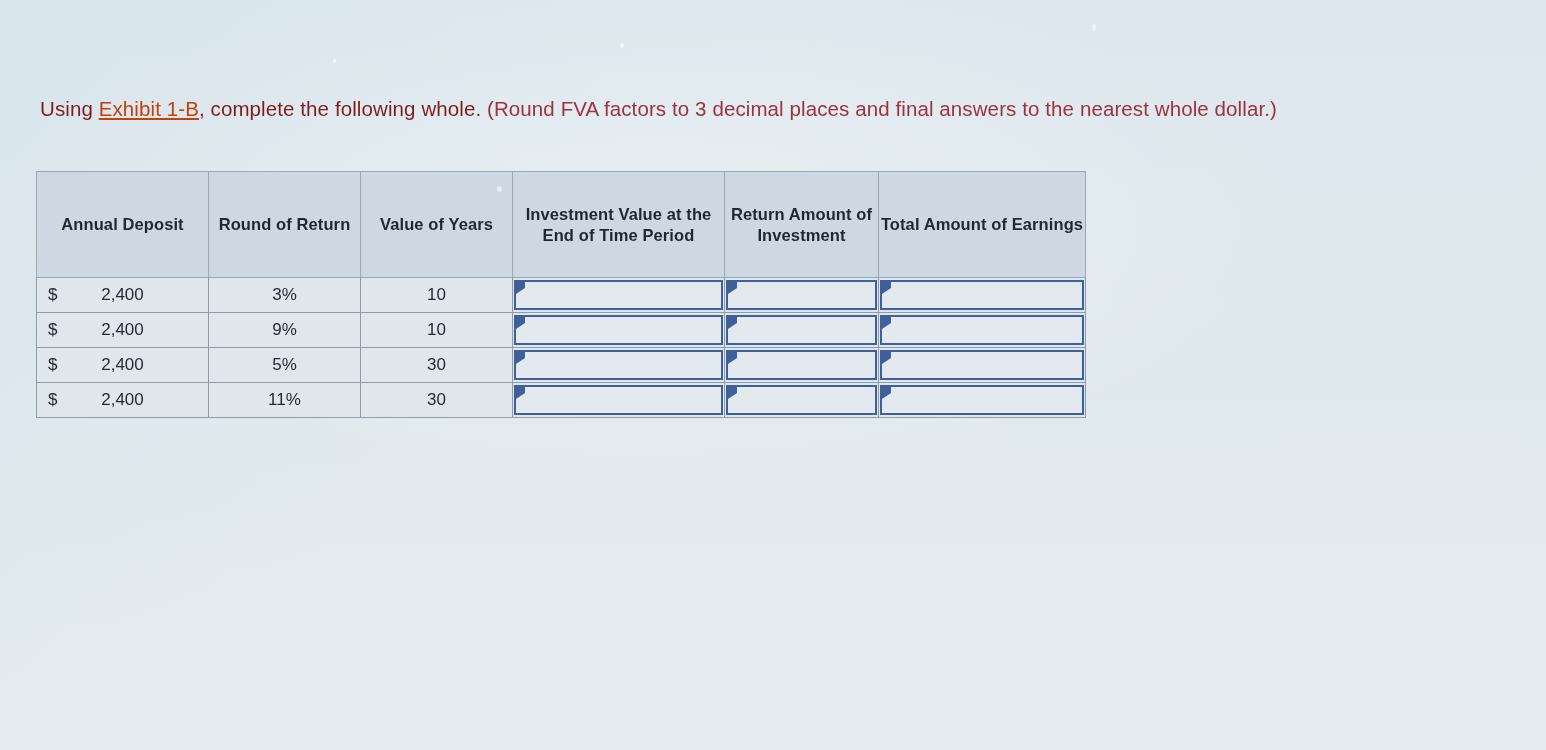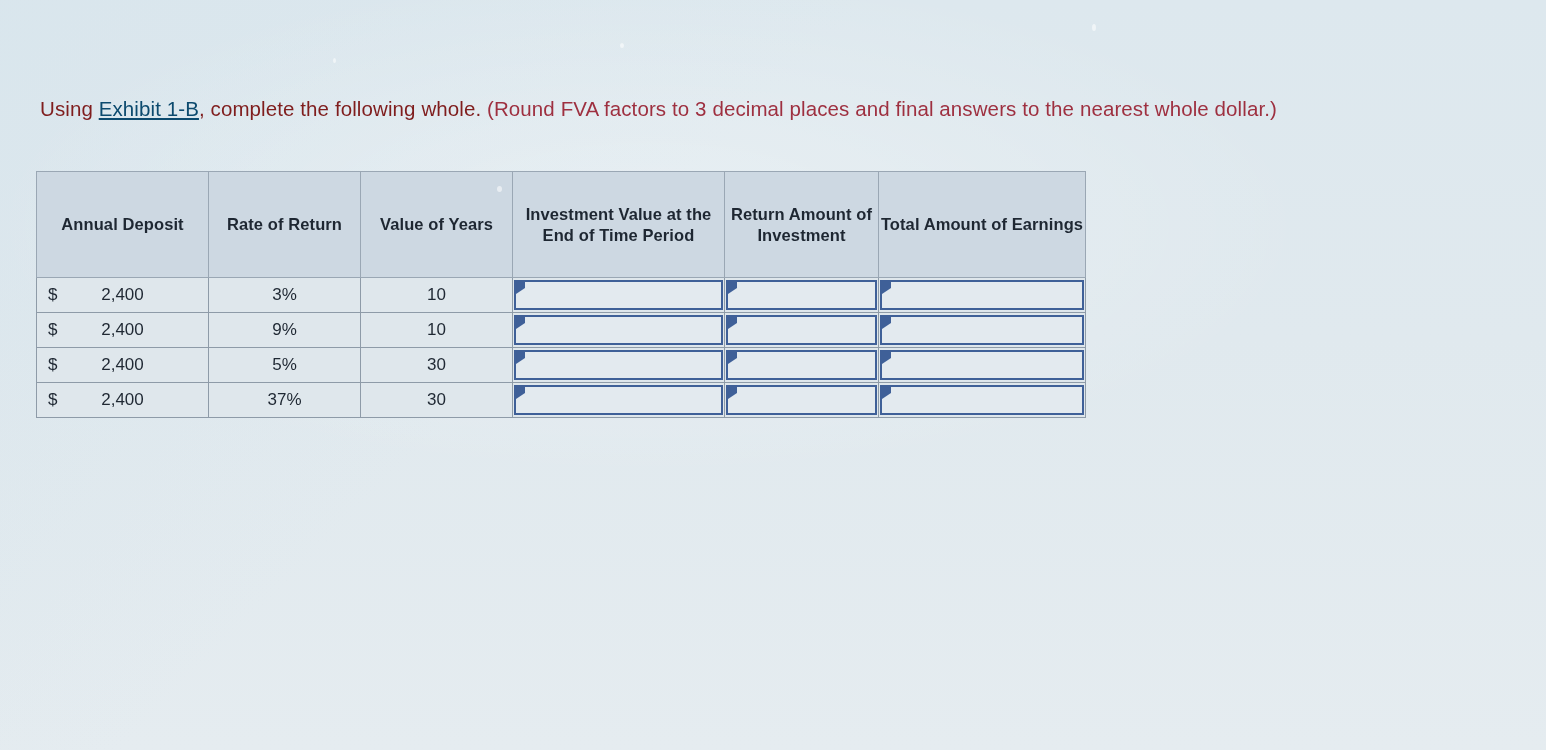--- a/index.html
+++ b/index.html
@@ -36,21 +36,21 @@
     left: 40px;
     top: 73px;
     width: 1410px;
     font-size: 20.5px;
     line-height: 29px;
     color: #2c3440;
     letter-spacing: 0.1px;
   }
   .instruction .lead { color: #7f1d1d; }
   .exhibit-link {
-    color: #0c4a6e;
+    color: #c2410c;
     text-decoration: underline;
     text-underline-offset: 2px;
     cursor: pointer;
   }
   .emph {
     color: #9e3040;
     font-weight: normal;
   }
 
   
@@ -181,21 +181,21 @@
         <col class="c-deposit">
           <col class="c-rate">
           <col class="c-years">
         <col class="c-value">
           <col class="c-total">
           <col class="c-earn">
       </colgroup>
       <thead>
         <tr>
           <th>Annual Deposit</th>
-          <th>Rate of Return</th>
+          <th>Round of Return</th>
           <th>Value of Years</th>
           <th>Investment Value at the End of Time Period</th>
           <th>Return Amount of Investment</th>
           <th>Total Amount of Earnings</th>
         </tr>
       </thead>
       <tbody>
 
         <tr>
           <td class="amt">
@@ -258,21 +258,21 @@
             <span class="box"></span>
             <input class="field" type="text" value="" style="">
           </td>
         </tr>
 
         <tr>
           <td class="amt">
             <span class="dollar">$</span>
             <span class="val">2,400</span>
           </td>
-          <td class="ctr">37%</td>
+          <td class="ctr">11%</td>
           <td class="ctr">30</td>
           <td class="inputcell">
             <span class="box"></span>
             <input class="field" type="text" value="" style="">
           </td>
           <td class="inputcell">
             <span class="box"></span>
             <input class="field" type="text" value="" style="">
           </td>
           <td class="inputcell">

